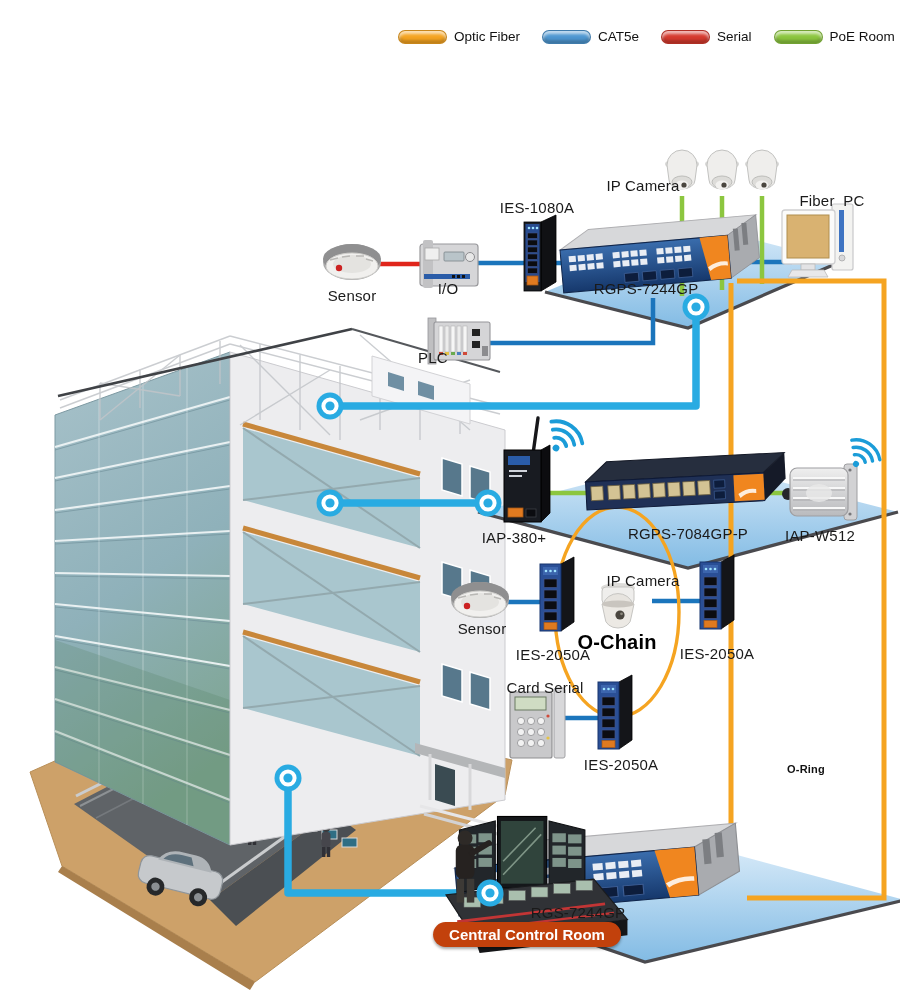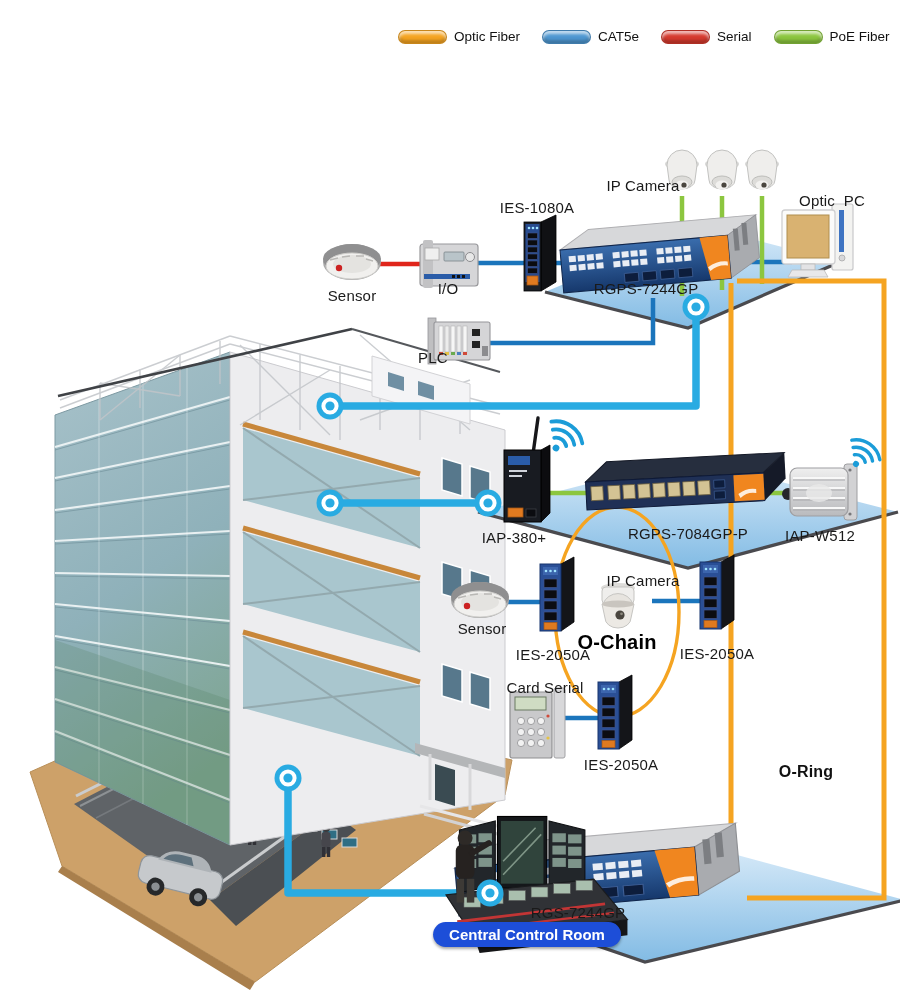--- a/index.html
+++ b/index.html
@@ -3,22 +3,22 @@
 <meta charset="utf-8">
 <style>
   html,body{margin:0;padding:0;background:#ffffff;}
   #stage{position:relative;width:900px;height:1007px;background:#ffffff;overflow:hidden;
          font-family:"Liberation Sans", sans-serif;}
   svg{position:absolute;left:0;top:0;}
   .lbl{position:absolute;font-size:15px;color:#1a1a1a;white-space:nowrap;
        transform:translateX(-50%);letter-spacing:.2px;}
   .lbl-pre{white-space:pre;}
   .lbl-bold-lg{font-size:20px;font-weight:bold;color:#000000;}
-  .lbl-bold-md{font-size:16px;font-weight:bold;color:#111;}
-  .pill{position:absolute;transform:translateX(-50%);background:#1d4ed8;color:#fff;
+  .lbl-bold-md{font-size:11px;font-weight:bold;color:#111;}
+  .pill{position:absolute;transform:translateX(-50%);background:#c2410c;color:#fff;
         font-size:15px;font-weight:bold;padding:4px 16px;border-radius:15px;
         box-shadow:0 2px 3px rgba(0,0,0,.35);white-space:nowrap;}
   .legend{position:absolute;left:398px;top:29px;display:flex;align-items:center;gap:22px;}
   .legend-item{display:flex;align-items:center;gap:7px;}
   .legend-pill{width:47px;height:12px;border-radius:7px;
         box-shadow:inset 0 3px 3px rgba(255,255,255,.65), inset 0 -3px 3px rgba(0,0,0,.22);
         border:1px solid rgba(0,0,0,.18);}
   .legend-label{font-size:13.5px;color:#111;}
 </style>
 </head>
@@ -554,30 +554,30 @@
   <div class="legend-item">
     <div class="legend-pill" style="background-color: rgb(78, 151, 209);"></div>
     <div class="legend-label">CAT5e</div>
   </div>
   <div class="legend-item">
     <div class="legend-pill" style="background-color: rgb(214, 58, 46);"></div>
     <div class="legend-label">Serial</div>
   </div>
   <div class="legend-item">
     <div class="legend-pill" style="background-color: rgb(140, 198, 63);"></div>
-    <div class="legend-label">PoE Fiber</div>
+    <div class="legend-label">PoE Room</div>
   </div>
 </div>
 
 <div class="lbl" style="left:537px;top:199px">IES-1080A</div>
 <div class="lbl" style="left:352px;top:287px">Sensor</div>
 <div class="lbl" style="left:448px;top:280px">I/O</div>
 <div class="lbl" style="left:646px;top:280px">RGPS-7244GP</div>
 <div class="lbl" style="left:643px;top:177px">IP Camera</div>
-<div class="lbl lbl-pre" style="left:832px;top:192px">Optic  PC</div>
+<div class="lbl lbl-pre" style="left:832px;top:192px">Fiber  PC</div>
 <div class="lbl" style="left:433px;top:349px">PLC</div>
 
 <div class="lbl" style="left:514px;top:529px">IAP-380+</div>
 <div class="lbl" style="left:688px;top:525px">RGPS-7084GP-P</div>
 <div class="lbl" style="left:820px;top:527px">IAP-W512</div>
 
 <div class="lbl" style="left:482px;top:620px">Sensor</div>
 <div class="lbl" style="left:553px;top:646px">IES-2050A</div>
 <div class="lbl" style="left:643px;top:572px">IP Camera</div>
 <div class="lbl" style="left:717px;top:645px">IES-2050A</div>

